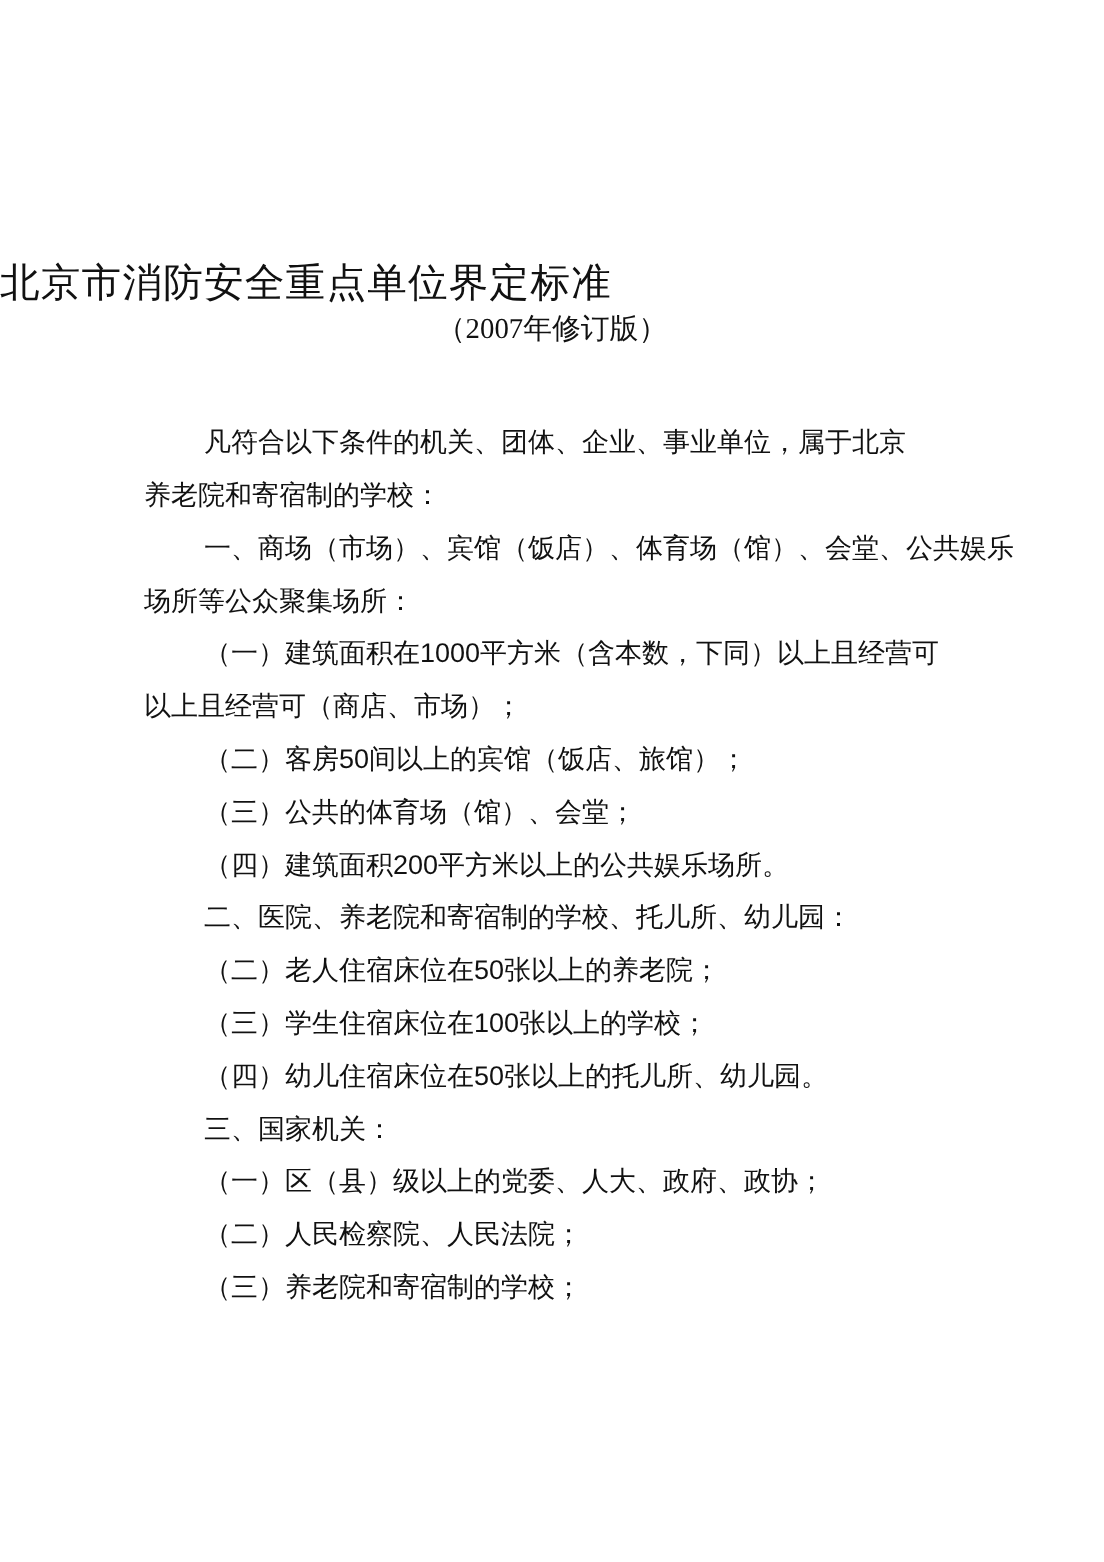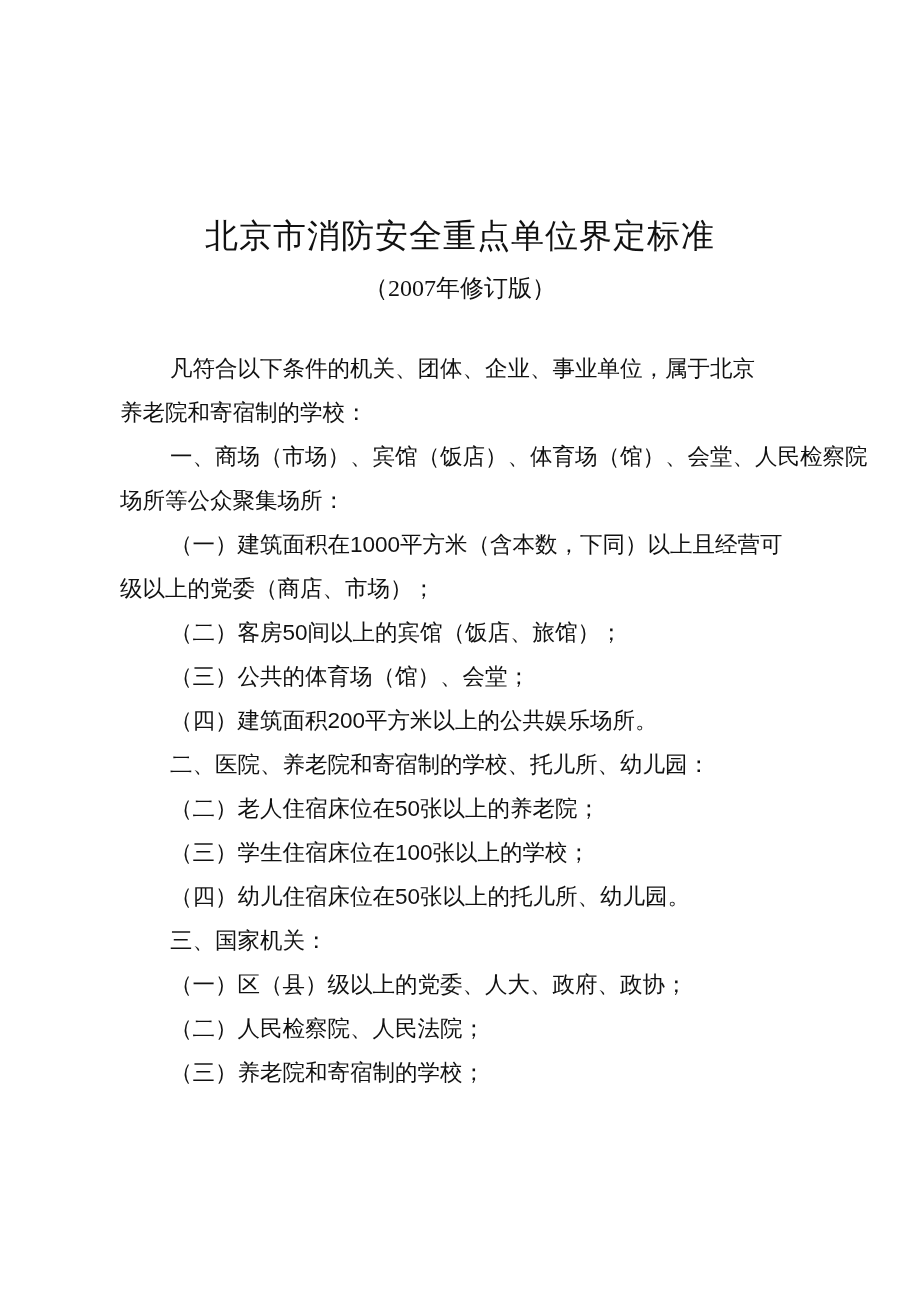--- a/index.html
+++ b/index.html
@@ -1,24 +1,24 @@
 <!DOCTYPE html>
 <html><head>
   <meta charset="utf-8">
   <style>
     html, body { margin: 0; padding: 0; background: #ffffff; }
     body { width: 920px; height: 1302px; position: relative; overflow: hidden; color: #111; }
     .page { position: absolute; left: 0; top: 0; width: 920px; height: 1302px; }
     .title {
-      position: absolute; left: 0; width: 920px; top: 214px; text-align: center;
+      position: absolute; left: 0; width: 920px; top: 214px; text-align: left;
       font-family: Liberation Sans, sans-serif;
       font-size: 33px; letter-spacing: 1px; font-weight: normal; color: #111;
     }
     .subtitle {
-      position: absolute; left: 0; width: 920px; top: 272px; text-align: center;
+      position: absolute; left: 0; width: 920px; top: 258px; text-align: center;
       font-family: "Liberation Serif", "DejaVu Sans", serif;
       font-size: 24px; color: #111;
     }
     .body-text {
       position: absolute; left: 120px; width: 670px; top: 347px;
       font-family: Liberation Sans, sans-serif;
       font-size: 22.5px; line-height: 44px; color: #111;
     }
     .line { white-space: nowrap; height: 44px; }
     .indent { padding-left: 50px; }
@@ -26,24 +26,24 @@
 </head>
 <body>
 
 <div class="page">
   <div class="title">北京市消防安全重点单位界定标准</div>
   <div class="subtitle">（2007年修订版）</div>
 
   <div class="body-text">
     <div class="line indent">凡符合以下条件的机关、团体、企业、事业单位，属于北京</div>
     <div class="line">养老院和寄宿制的学校：</div>
-    <div class="line indent">一、商场（市场）、宾馆（饭店）、体育场（馆）、会堂、人民检察院</div>
+    <div class="line indent">一、商场（市场）、宾馆（饭店）、体育场（馆）、会堂、公共娱乐</div>
     <div class="line">场所等公众聚集场所：</div>
     <div class="line indent">（一）建筑面积在1000平方米（含本数，下同）以上且经营可</div>
-    <div class="line">级以上的党委（商店、市场）；</div>
+    <div class="line">以上且经营可（商店、市场）；</div>
     <div class="line indent">（二）客房50间以上的宾馆（饭店、旅馆）；</div>
     <div class="line indent">（三）公共的体育场（馆）、会堂；</div>
     <div class="line indent">（四）建筑面积200平方米以上的公共娱乐场所。</div>
     <div class="line indent">二、医院、养老院和寄宿制的学校、托儿所、幼儿园：</div>
     <div class="line indent">（二）老人住宿床位在50张以上的养老院；</div>
     <div class="line indent">（三）学生住宿床位在100张以上的学校；</div>
     <div class="line indent">（四）幼儿住宿床位在50张以上的托儿所、幼儿园。</div>
     <div class="line indent">三、国家机关：</div>
     <div class="line indent">（一）区（县）级以上的党委、人大、政府、政协；</div>
     <div class="line indent">（二）人民检察院、人民法院；</div>

